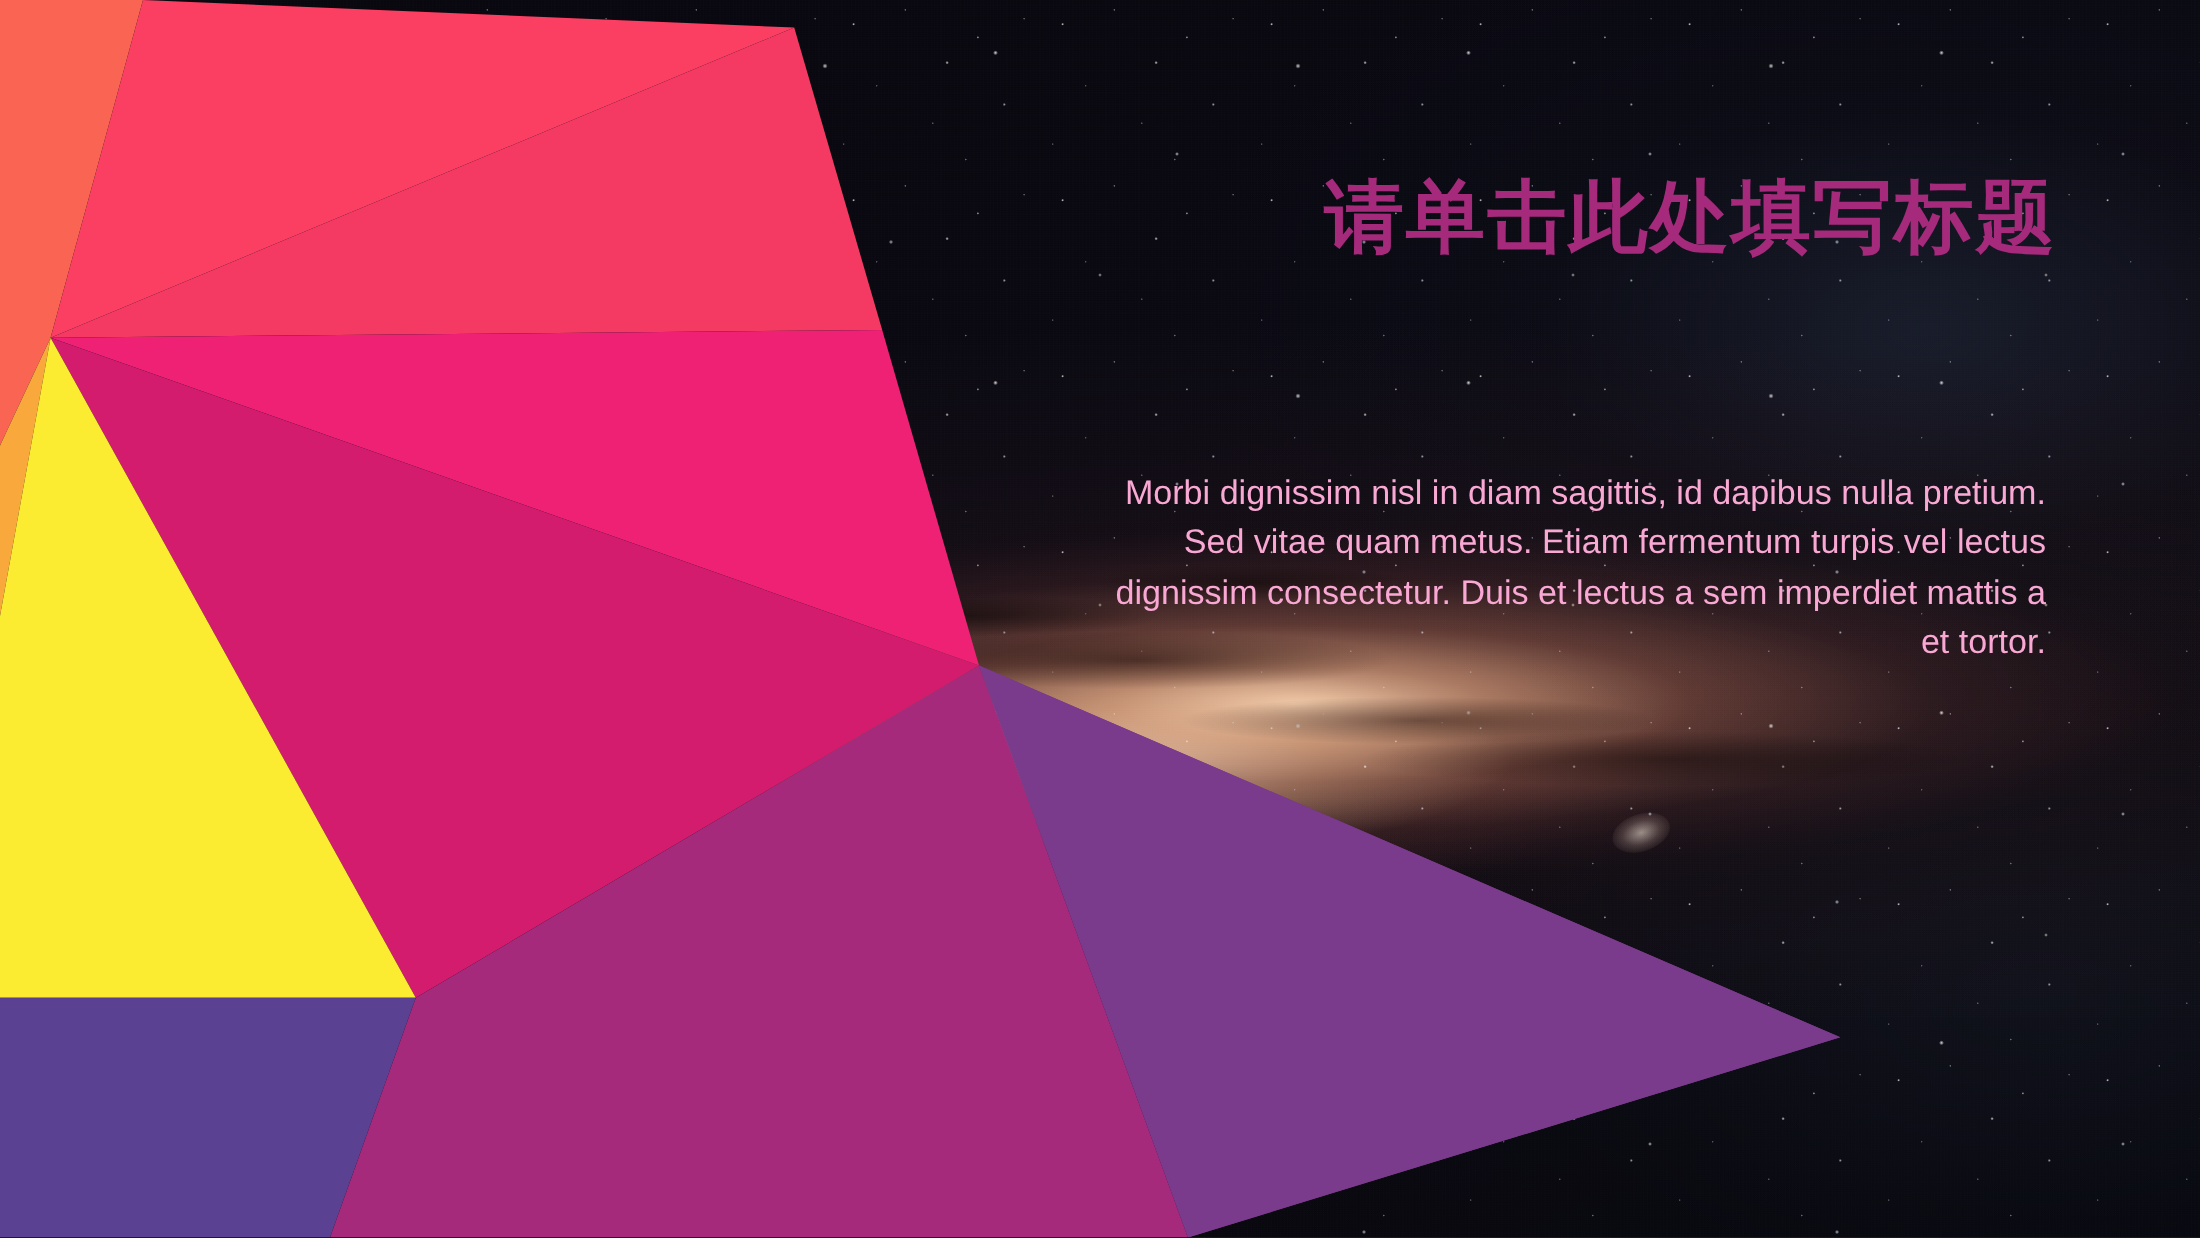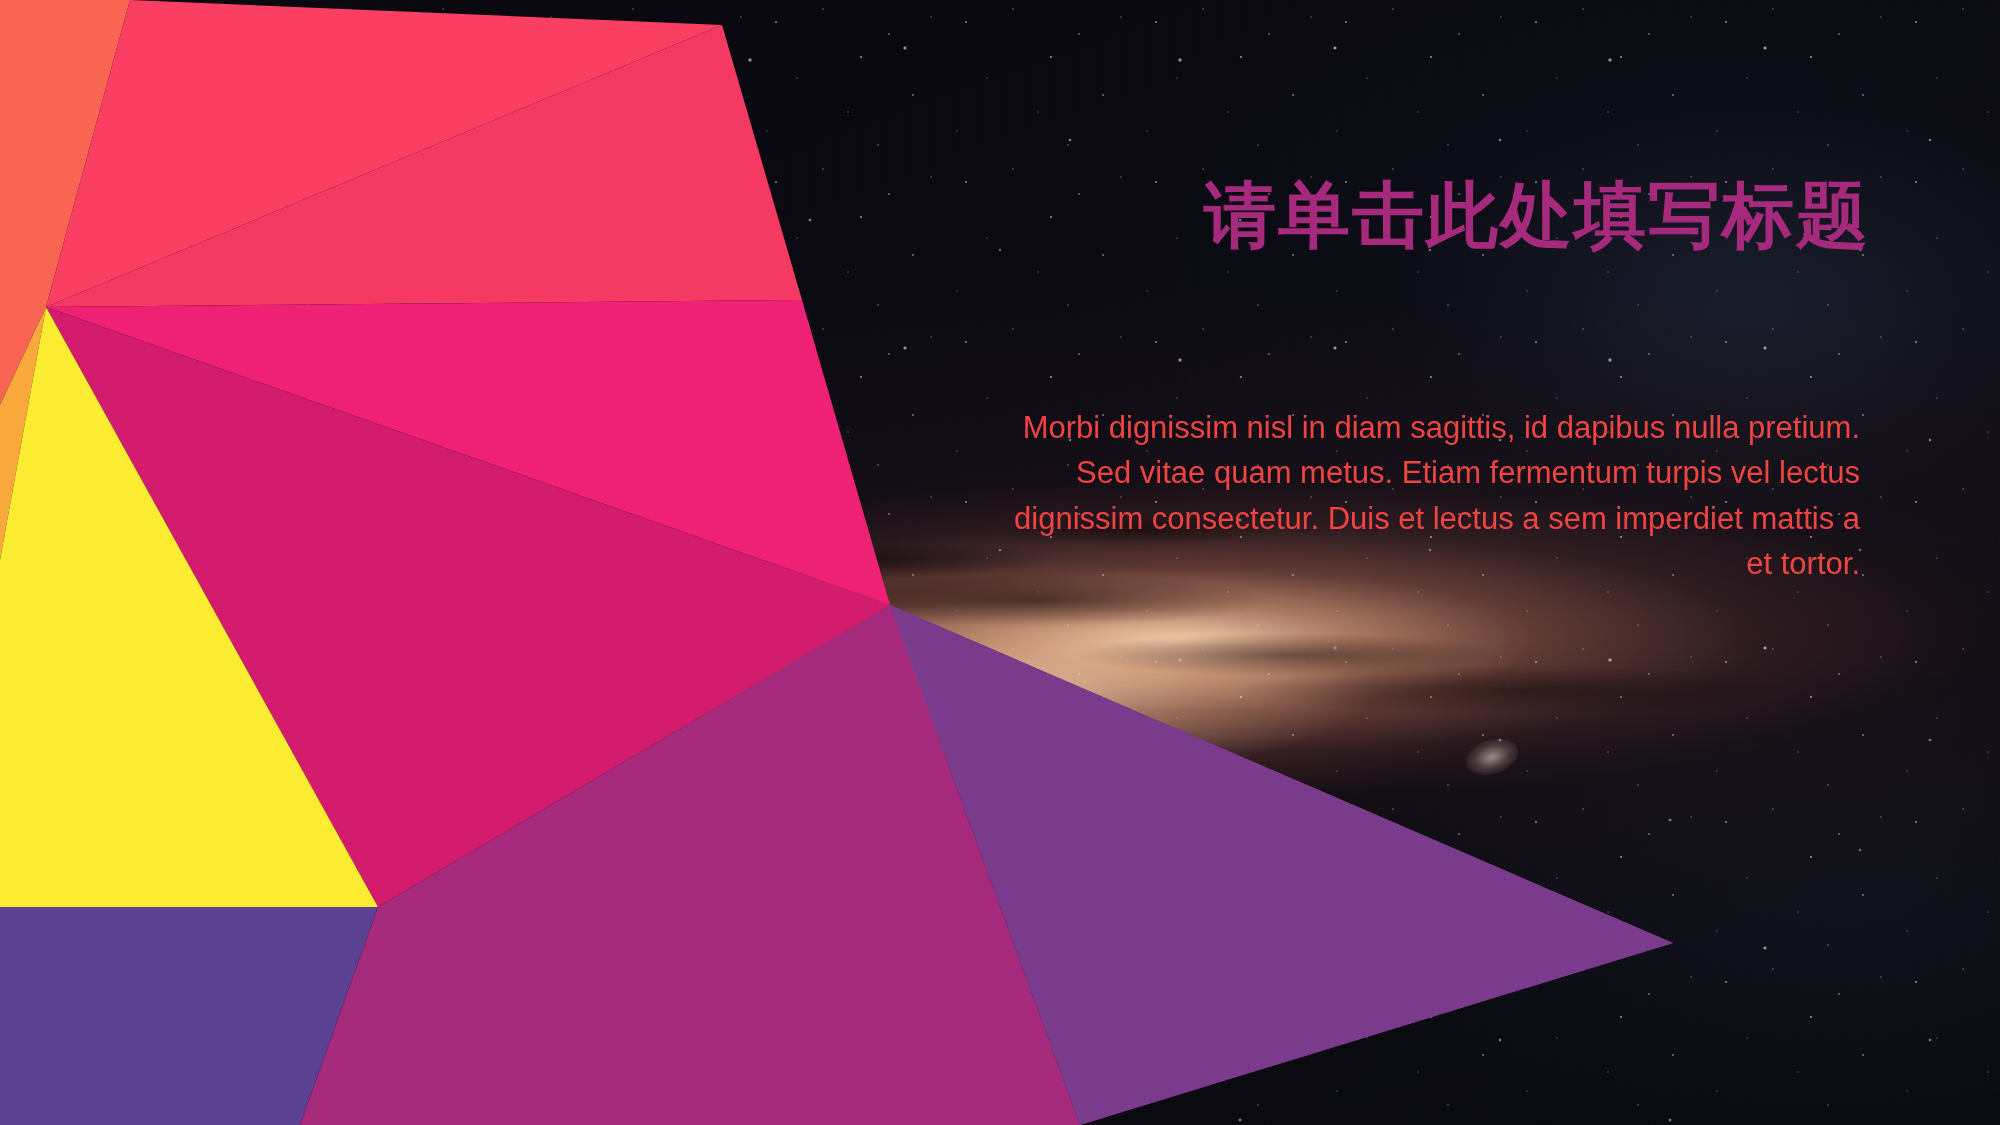--- a/index.html
+++ b/index.html
@@ -153,17 +153,17 @@
     <polygon points="722,25 802,300 46,307" fill="#F43A63"></polygon>
     <polygon points="802,300 890,605 46,307" fill="#EE2175"></polygon>
     <polygon points="890,605 378,907 46,307" fill="#D41C6E"></polygon>
     <polygon points="46,307 378,907 0,907 0,560" fill="#FBEC31"></polygon>
     <polygon points="0,907 378,907 300,1125 0,1125" fill="#5B4191"></polygon>
     <polygon points="378,907 890,605 1080,1125 300,1125" fill="#A62A7C"></polygon>
     <polygon points="890,605 1673,943 1080,1125" fill="#7C3086"></polygon>
     <polygon points="890,605 1080,1125 1673,943" fill="#7B3B8C"></polygon>
   </svg>
 
-  <div class="title" style="color: rgb(166, 42, 124); margin-top: 17px;">请单击此处填写标题</div>
+  <div class="title" style="color: rgb(166, 42, 124);">请单击此处填写标题</div>
 
-  <div class="body-copy" style="color: #ef4444;">Morbi dignissim nisl in diam sagittis, id dapibus nulla pretium. Sed vitae quam metus. Etiam fermentum turpis vel lectus dignissim consectetur. Duis et lectus a sem imperdiet mattis a et tortor.</div>
+  <div class="body-copy" style="color: #f9a8d4; margin-top: 20px;">Morbi dignissim nisl in diam sagittis, id dapibus nulla pretium. Sed vitae quam metus. Etiam fermentum turpis vel lectus dignissim consectetur. Duis et lectus a sem imperdiet mattis a et tortor.</div>
 
 </div>
 
 </body></html>

